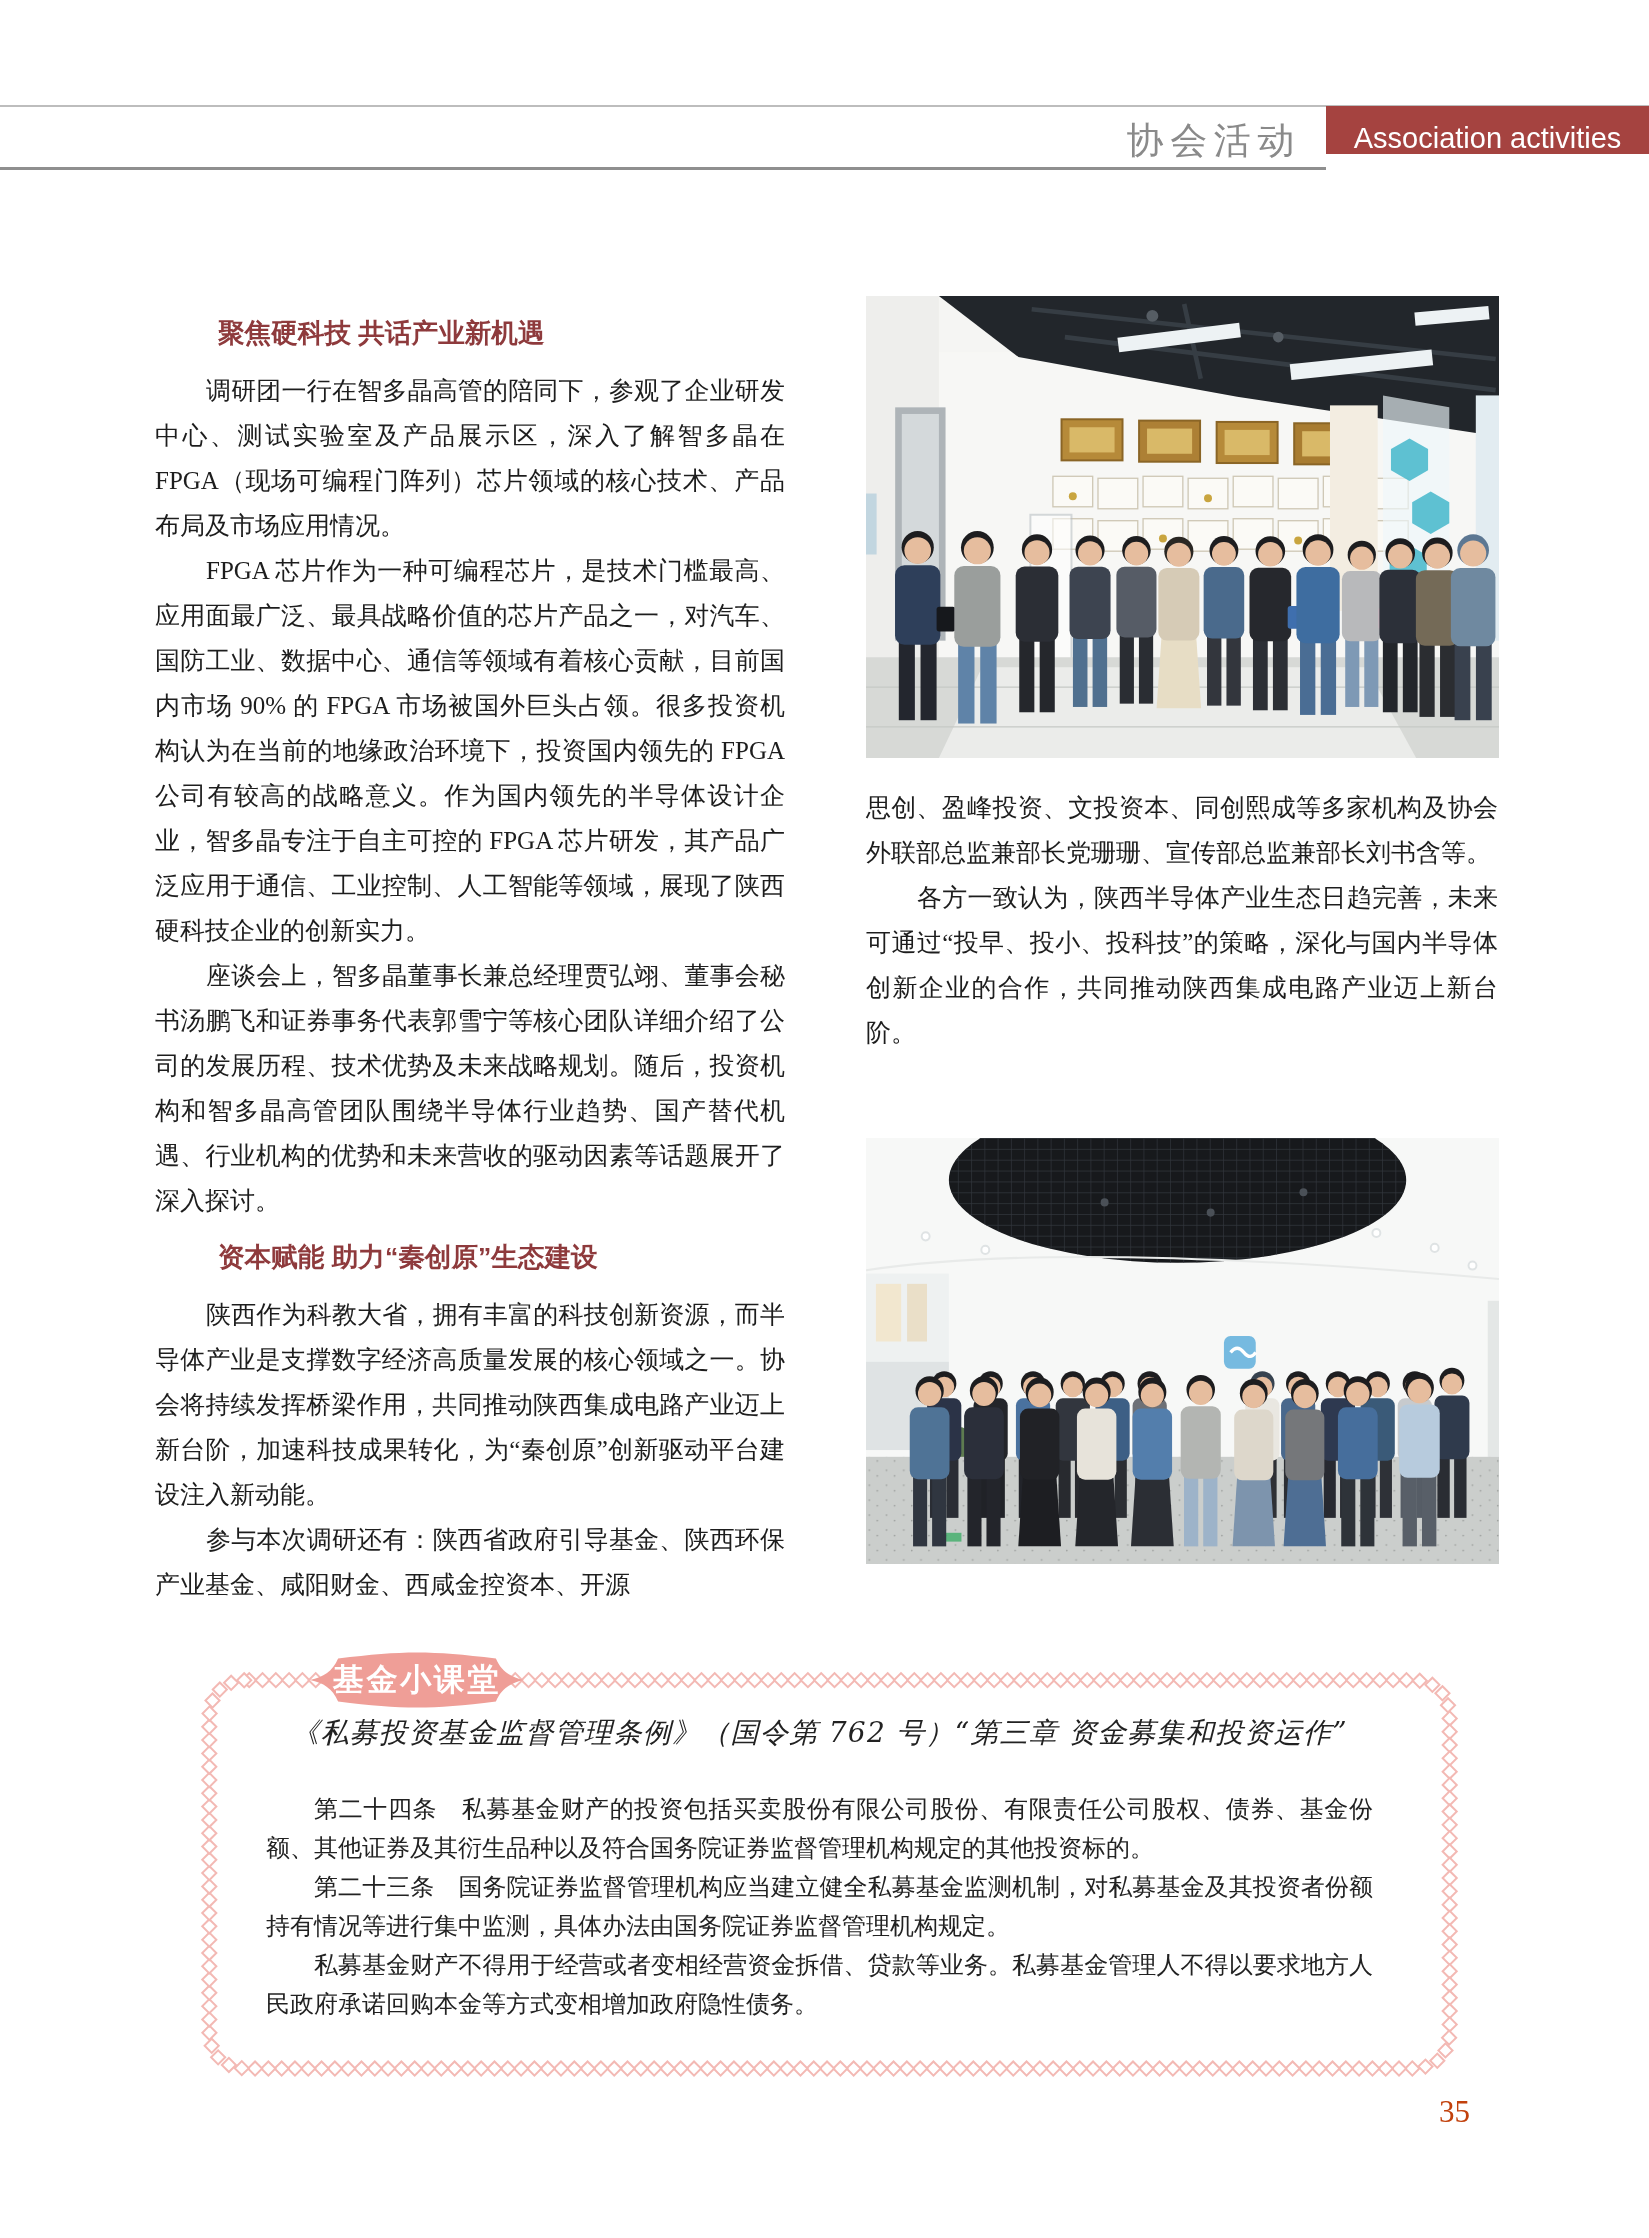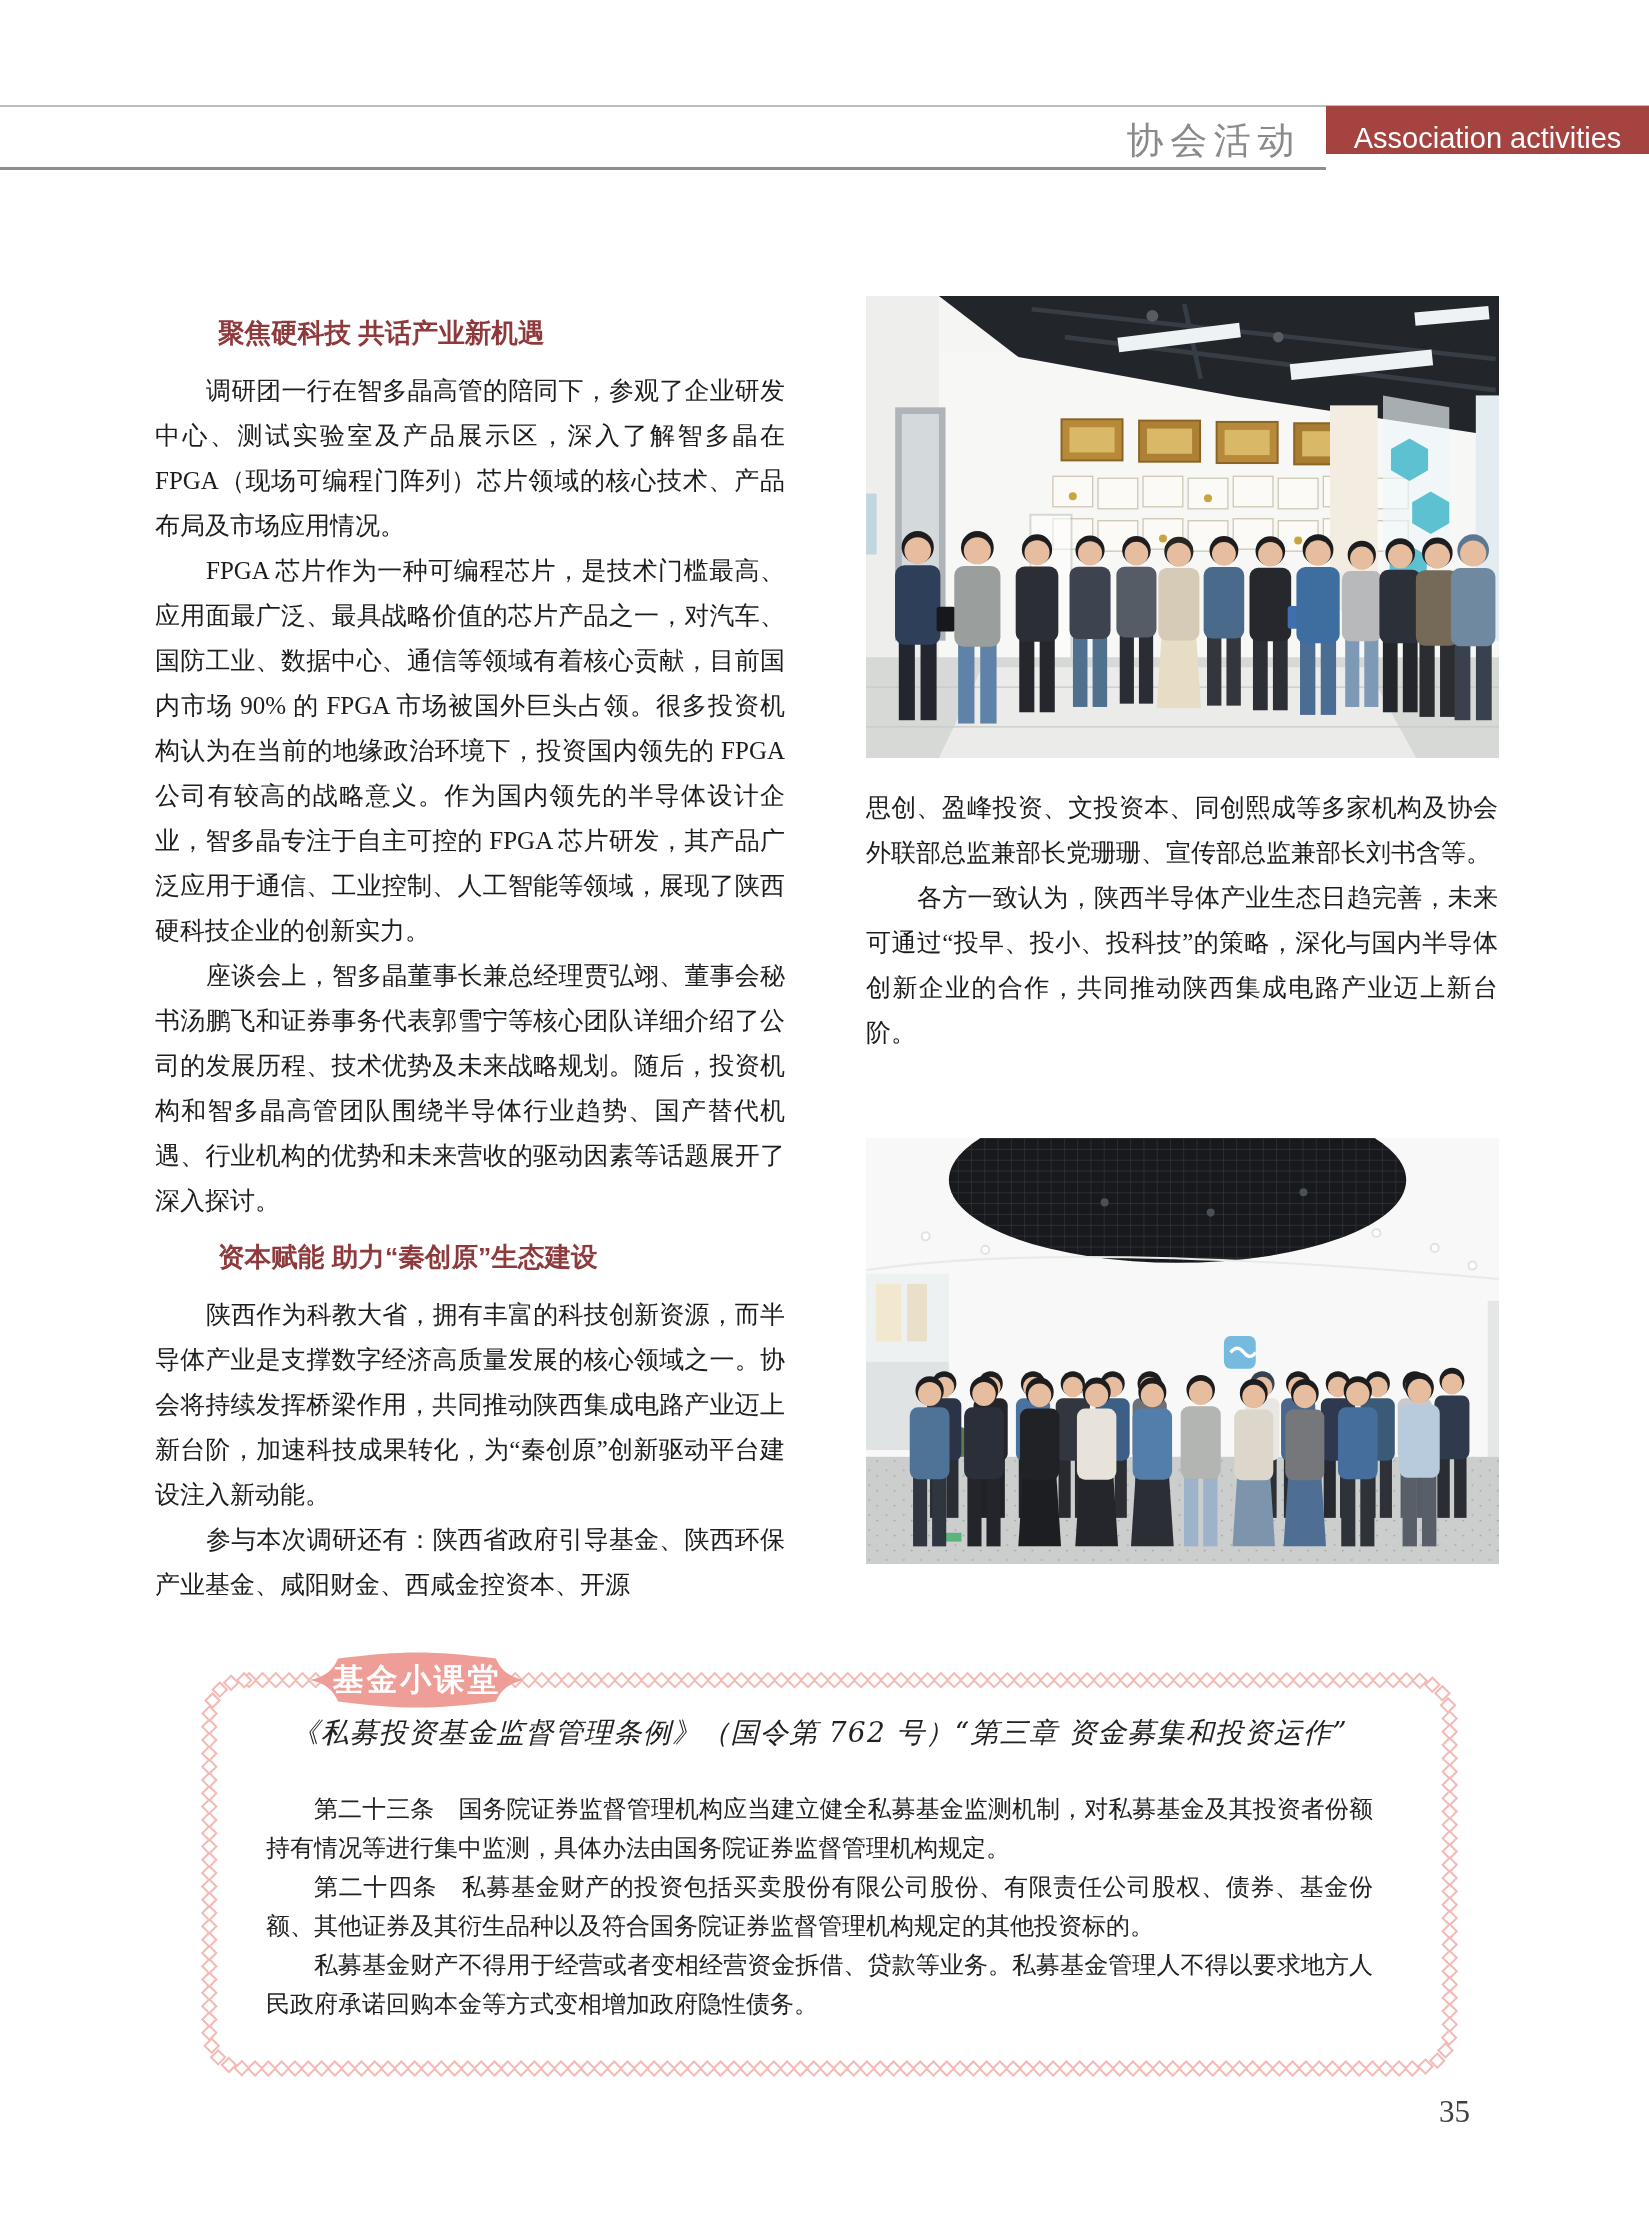--- a/index.html
+++ b/index.html
@@ -37,21 +37,21 @@
               color:#ffffff;font-family:"Liberation Sans","DejaVu Sans",sans-serif;font-weight:bold;
               font-size:31px;letter-spacing:2.7px;}
   .fund-title{position:absolute;left:266px;top:1714px;width:1107px;text-align:center;
               font-family:"DejaVu Serif","Liberation Serif",serif;font-style:italic;font-weight:normal;
               font-size:28px;color:#222222;letter-spacing:1.3px;}
   .fund-body{position:absolute;left:266px;top:1790px;width:1107px;font-size:24px;line-height:39px;
              font-family:"DejaVu Serif","Liberation Serif",serif;text-align:justify;color:#222222;}
   .fund-body p{margin:0;}
   .fund-body p.ind2{text-indent:48px;}
 
-  .pageno{position:absolute;left:1439px;top:2094px;font-size:31px;color:#404040;
+  .pageno{position:absolute;left:1439px;top:2094px;font-size:31px;color:#c2410c;
           font-family:"Liberation Serif","DejaVu Serif",serif;}
 </style>
 </head>
 <body>
 
 <div id="page">
 
   <div class="topline"></div>
   <div class="hdr-zh">协会活动</div>
   <div class="hdr-en">
@@ -689,21 +689,21 @@
   <div class="badge">
     <svg viewBox="0 0 320 82">
       <path d="M0,41 C20,37 34,28 42,9 C140,-3 180,-3 278,9 C286,28 300,37 320,41 C300,45 286,54 278,73 C180,85 140,85 42,73 C34,54 20,45 0,41 Z" fill="#ef9e97"></path>
     </svg>
     <span class="badge-text">基金小课堂</span>
   </div>
 
   <div class="fund-title">《私募投资基金监督管理条例》（国令第 762 号）“第三章 资金募集和投资运作”</div>
 
   <div class="fund-body">
+    <p class="ind2">第二十四条　私募基金财产的投资包括买卖股份有限公司股份、有限责任公司股权、债券、基金份额、其他证券及其衍生品种以及符合国务院证券监督管理机构规定的其他投资标的。</p>
     <p class="ind2">第二十三条　国务院证券监督管理机构应当建立健全私募基金监测机制，对私募基金及其投资者份额持有情况等进行集中监测，具体办法由国务院证券监督管理机构规定。</p>
-    <p class="ind2">第二十四条　私募基金财产的投资包括买卖股份有限公司股份、有限责任公司股权、债券、基金份额、其他证券及其衍生品种以及符合国务院证券监督管理机构规定的其他投资标的。</p>
     <p class="ind2">私募基金财产不得用于经营或者变相经营资金拆借、贷款等业务。私募基金管理人不得以要求地方人民政府承诺回购本金等方式变相增加政府隐性债务。</p>
   </div>
 
   <div class="pageno">35</div>
 
 </div>
 
 
 </body></html>

